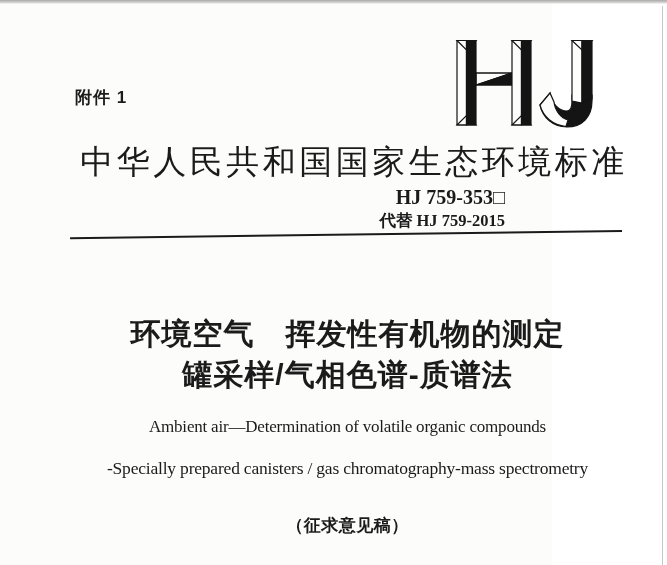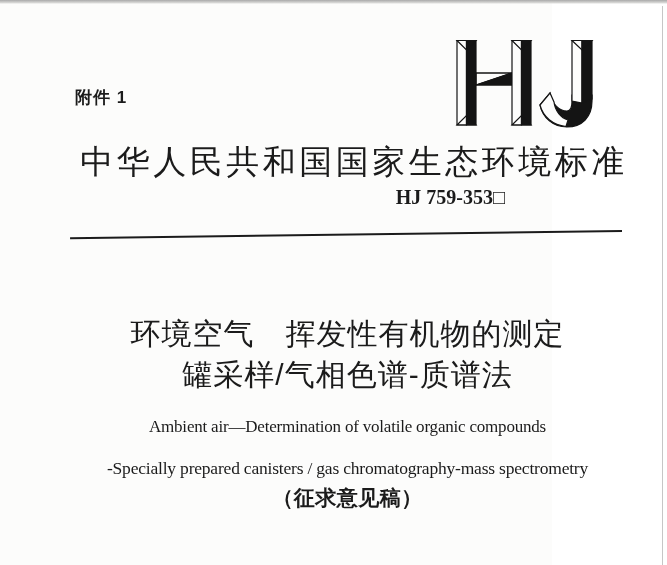--- a/index.html
+++ b/index.html
@@ -42,31 +42,31 @@
   .std-number{font-size:20px;font-weight:bold;white-space:nowrap;}
   .replaces-note{font-size:16.5px;font-weight:bold;margin-top:2px;white-space:nowrap;}
   .rule{
     position:absolute;left:70px;top:230px;width:552px;height:2.2px;
     background:var(--ink);
     transform:rotate(-0.75deg);transform-origin:100% 50%;
   }
   .centered{position:absolute;left:75px;width:545px;text-align:center;white-space:nowrap;}
   .title-zh{
     font-family:"Liberation Sans","DejaVu Sans",sans-serif;
-    font-weight:normal;font-size:30px;letter-spacing:1px;line-height:1;
+    font-weight:bold;font-size:30px;letter-spacing:1px;line-height:1;
   }
   .title-zh.l1{top:319px;}
   .title-zh.l2{top:360px;}
   .title-en{font-size:17.5px;letter-spacing:-0.2px;line-height:1;}
   .title-en.l1{top:418px;font-size:17px;}
   .title-en.l2{top:460px;}
   .draft-note{
-    top:484px;
+    top:514px;
     font-family:"Liberation Sans","DejaVu Sans",sans-serif;
-    font-weight:bold;font-size:21px;letter-spacing:0.5px;
+    font-weight:bold;font-size:17px;letter-spacing:0.5px;
   }
   .logo-shape{stroke:#141414;stroke-width:1.2px;stroke-linejoin:miter;}
   .f-white{fill:#fdfdfc;}
   .f-black{fill:#141414;}
   .f-none{fill:none;}
 </style>
 </head>
 <body>
 
 <div class="page">
@@ -100,20 +100,21 @@
       <polygon class="logo-shape f-white" points="118,1.5 128,1.5 128,64 118,62"></polygon>
       <polygon class="logo-shape f-black" points="128,1.5 138,1.5 138,60 128,64"></polygon>
       <polygon class="logo-shape f-none" points="118,1.5 138,1.5 128,11"></polygon>
     </svg>
   </div>
 
   <div class="heading">中华人民共和国国家生态环境标准</div>
 
   <div class="std-block">
     <div class="std-number">HJ 759-353□</div>
+    <div class="replaces-note">代替 HJ 759-2015</div>
   </div>
 
   <div class="rule"></div>
 
   <div class="centered title-zh l1">环境空气　挥发性有机物的测定</div>
   <div class="centered title-zh l2">罐采样/气相色谱-质谱法</div>
 
   <div class="centered title-en l2">-Specially prepared canisters / gas chromatography-mass spectrometry</div>
   <div class="centered title-en l1">Ambient air—Determination of volatile organic compounds</div>
 

